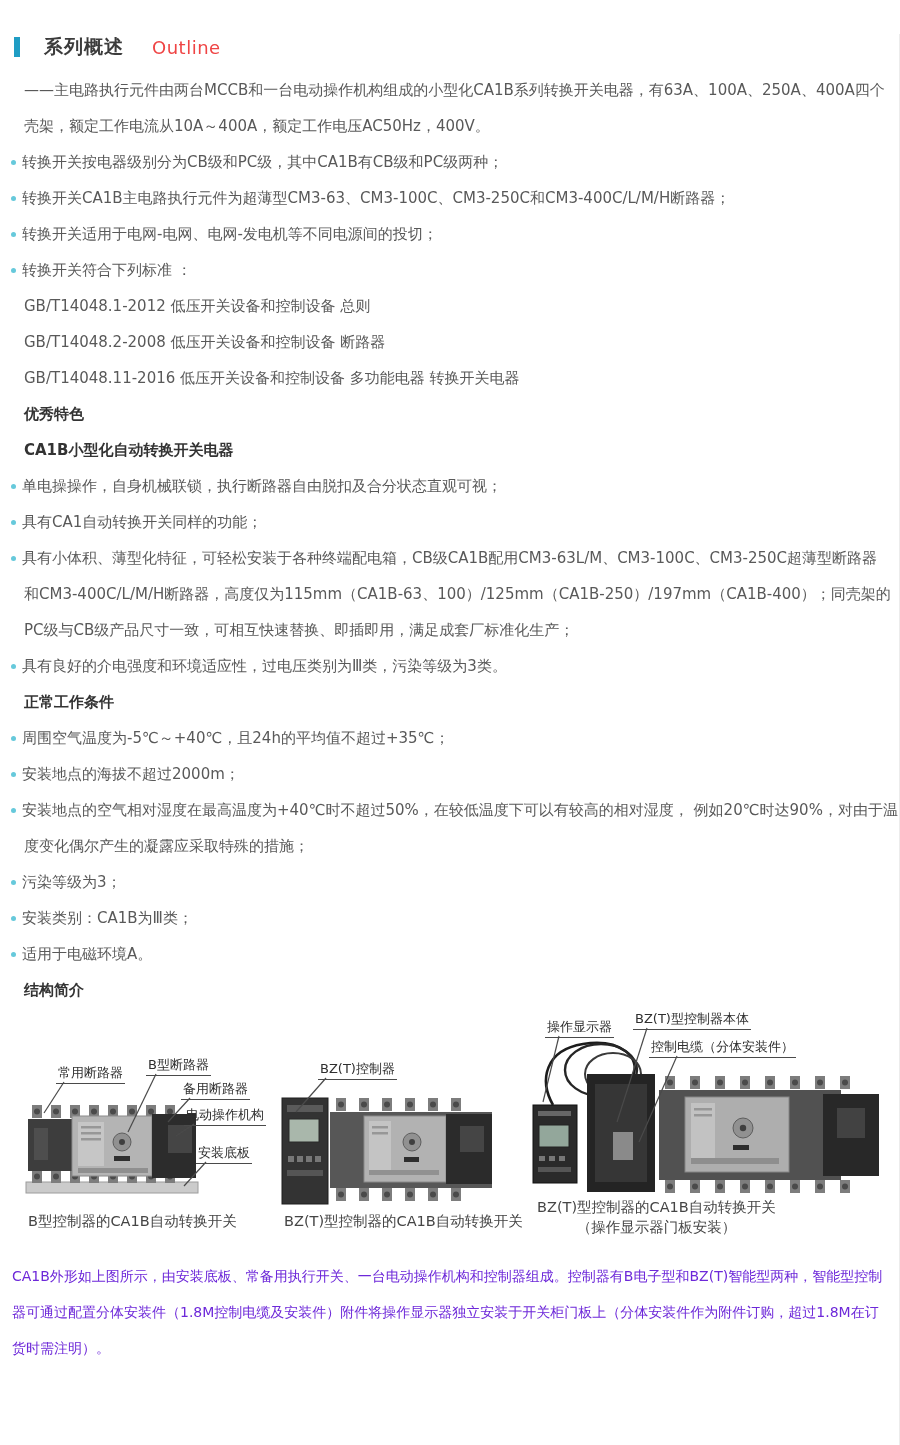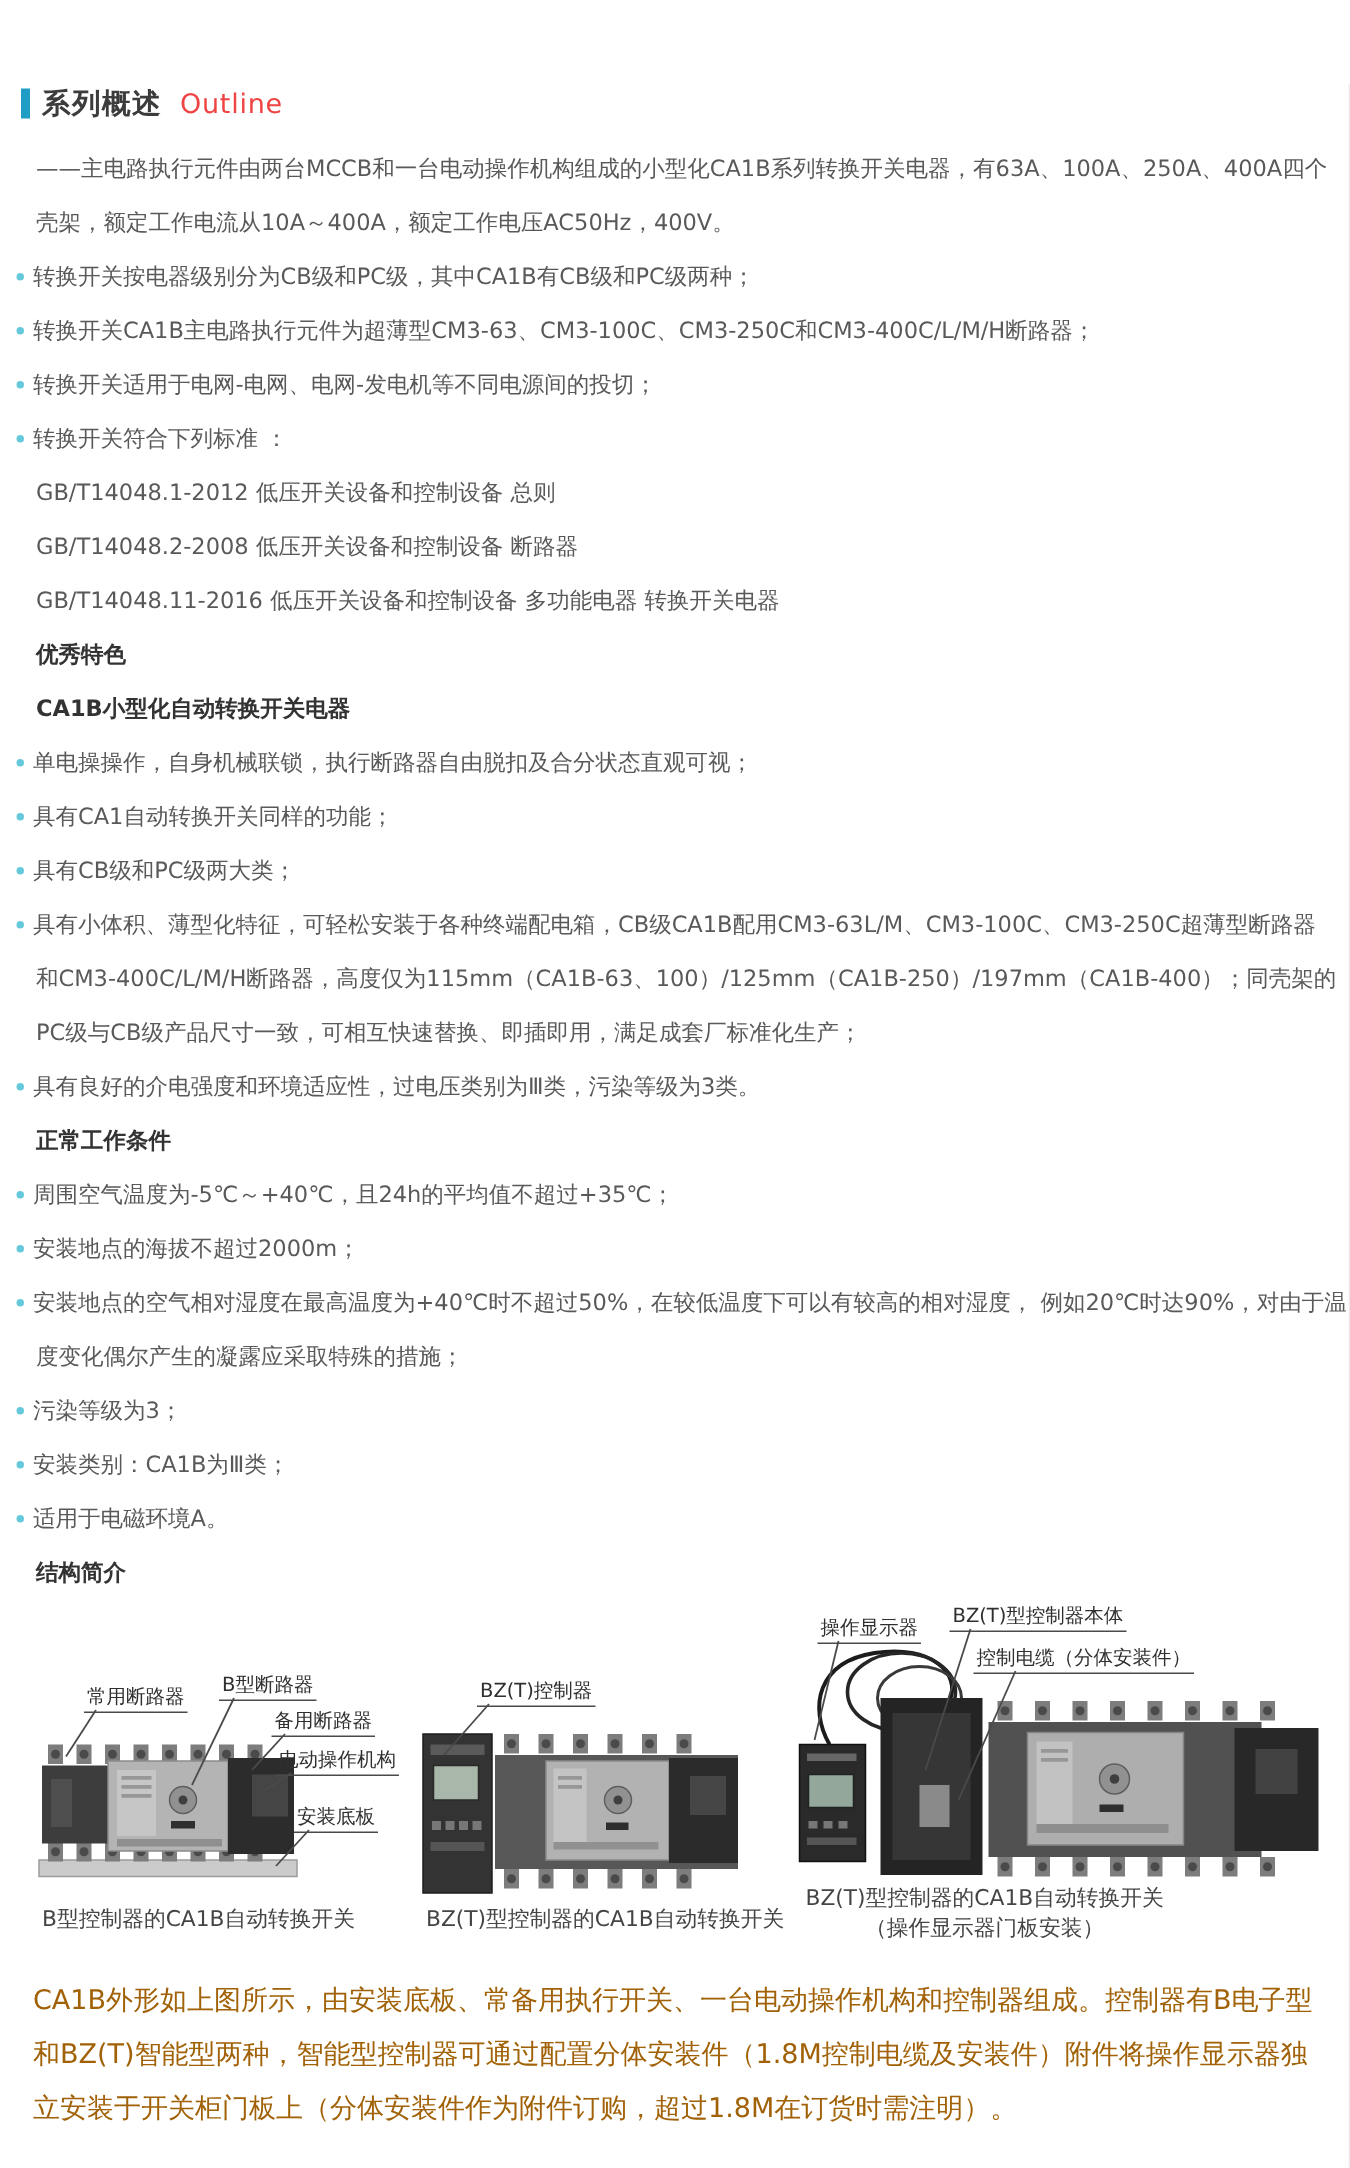--- a/index.html
+++ b/index.html
@@ -5,21 +5,21 @@
   * { margin:0; padding:0; box-sizing:border-box; }
   html,body { background:#fff; }
   body {
     width:900px; height:1445px; overflow:hidden; position:relative;
     font-family:"DejaVu Sans","Liberation Sans",sans-serif;
     color:#595959;
   }
   .page { width:900px; height:1445px; position:relative; border-right:1px solid #ececec; }
 
   
-  .section-title { margin:56px 0 0 14px; height:26px; display:flex; align-items:center; }
+  .section-title { margin:34px 0 0 14px; height:26px; display:flex; align-items:center;gap:16px; }
   .title-bar { width:6px; height:20px; background:#1f9dc4; margin-right:8px; }
   .title-cn { font-size:19px; font-weight:bold; color:#3c3c3c; letter-spacing:1px; }
   .title-en { font-size:18px; color:#ef4444; margin-left:12px; letter-spacing:0.5px; }
 
   
   .content { margin-top:12px; }
   .line { position:relative; height:36px; line-height:36px; font-size:15px;
           padding-left:22px; padding-right:10px; white-space:nowrap; }
   .line.bullet::before { content:""; position:absolute; left:11px; top:16px;
           width:5px; height:5px; border-radius:50%; background:#66c9db; }
@@ -30,22 +30,22 @@
   .figures { position:relative; height:242px; margin-top:2px; }
   .figure { position:absolute; }
   .fig-art { position:absolute; left:0; top:0; }
   .callout { position:absolute; font-size:13px; color:#2f2f2f;
              border-bottom:1px solid #4a4a4a; padding:0 2px 1px 2px;
              white-space:nowrap; background:transparent; }
   .caption { position:absolute; font-size:14.5px; color:#454545; white-space:nowrap; }
   .caption .cap2 { margin-top:1px; }
 
   
-  .footer-para { margin-top:6px; padding:0 16px 0 22px; font-size:18px;
-                 line-height:36px; color:#a16207; text-align:left; }
+  .footer-para { margin-top:6px; padding:0 16px 0 12px; font-size:14px;
+                 line-height:36px; color:#6d28d9; text-align:left; }
 </style>
 </head>
 <body>
 
 <div class="page">
 
   <div class="section-title">
     <span class="title-bar"></span>
     <span class="title-cn">系列概述</span>
     <span class="title-en">Outline</span>
@@ -58,21 +58,20 @@
     <div class="line bullet">转换开关CA1B主电路执行元件为超薄型CM3-63、CM3-100C、CM3-250C和CM3-400C/L/M/H断路器；</div>
     <div class="line bullet">转换开关适用于电网-电网、电网-发电机等不同电源间的投切；</div>
     <div class="line bullet">转换开关符合下列标准 ：</div>
     <div class="line plain">GB/T14048.1-2012 低压开关设备和控制设备 总则</div>
     <div class="line plain">GB/T14048.2-2008 低压开关设备和控制设备 断路器</div>
     <div class="line plain">GB/T14048.11-2016 低压开关设备和控制设备 多功能电器 转换开关电器</div>
     <div class="line heading">优秀特色</div>
     <div class="line heading">CA1B小型化自动转换开关电器</div>
     <div class="line bullet">单电操操作，自身机械联锁，执行断路器自由脱扣及合分状态直观可视；</div>
     <div class="line bullet">具有CA1自动转换开关同样的功能；</div>
-    <div class="line bullet">具有CB级和PC级两大类；</div>
     <div class="line bullet">具有小体积、薄型化特征，可轻松安装于各种终端配电箱，CB级CA1B配用CM3-63L/M、CM3-100C、CM3-250C超薄型断路器</div>
     <div class="line plain">和CM3-400C/L/M/H断路器，高度仅为115mm（CA1B-63、100）/125mm（CA1B-250）/197mm（CA1B-400）；同壳架的</div>
     <div class="line plain">PC级与CB级产品尺寸一致，可相互快速替换、即插即用，满足成套厂标准化生产；</div>
     <div class="line bullet">具有良好的介电强度和环境适应性，过电压类别为Ⅲ类，污染等级为3类。</div>
     <div class="line heading">正常工作条件</div>
     <div class="line bullet">周围空气温度为-5℃～+40℃，且24h的平均值不超过+35℃；</div>
     <div class="line bullet">安装地点的海拔不超过2000m；</div>
     <div class="line bullet">安装地点的空气相对湿度在最高温度为+40℃时不超过50%，在较低温度下可以有较高的相对湿度， 例如20℃时达90%，对由于温</div>
     <div class="line plain">度变化偶尔产生的凝露应采取特殊的措施；</div>
     <div class="line bullet">污染等级为3；</div>

